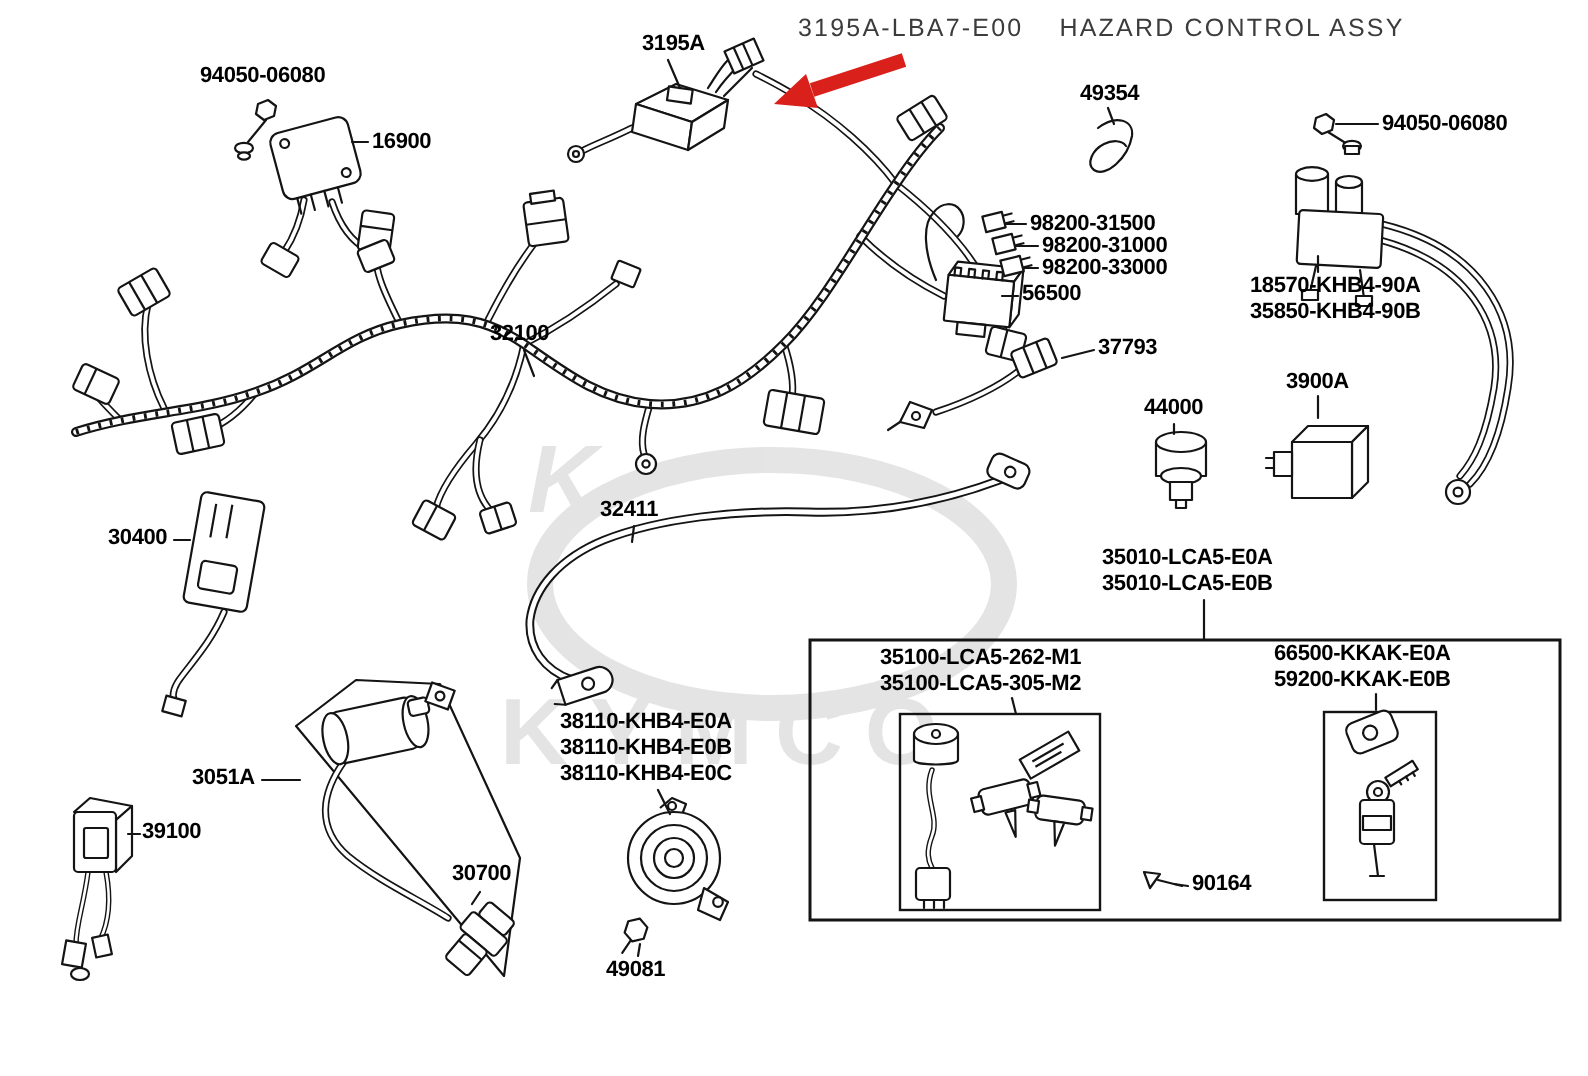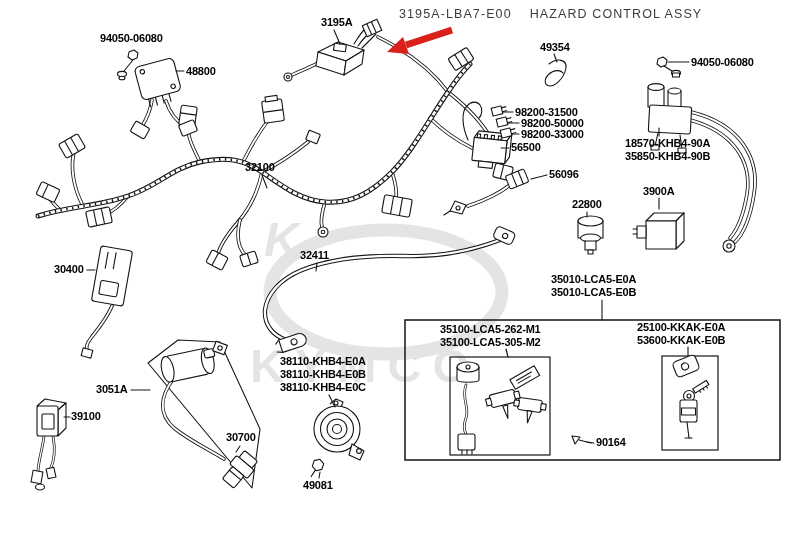--- a/index.html
+++ b/index.html
@@ -442,42 +442,42 @@
     <path d="M64,417 L70,417"></path>
     <path d="M240,446 L236,452"></path>
   </g>
 </svg>
 
   <div id="hdr">
     <span>3195A-LBA7-E00</span><span class="gap"></span><span>HAZARD CONTROL ASSY</span>
   </div>
 
   <div class="pl" style="left:100px;top:33px">94050-06080</div>
-  <div class="pl" style="left:186px;top:66px">48800</div>
+  <div class="pl" style="left:186px;top:66px">16900</div>
   <div class="pl" style="left:321px;top:17px">3195A</div>
   <div class="pl" style="left:540px;top:42px">49354</div>
   <div class="pl" style="left:691px;top:57px">94050-06080</div>
   <div class="pl" style="left:515px;top:107px">98200-31500</div>
-  <div class="pl" style="left:521px;top:118px">98200-50000</div>
+  <div class="pl" style="left:521px;top:118px">98200-31000</div>
   <div class="pl" style="left:521px;top:129px">98200-33000</div>
   <div class="pl" style="left:511px;top:142px">56500</div>
   <div class="pl" style="left:245px;top:162px">32100</div>
-  <div class="pl" style="left:549px;top:169px">56096</div>
+  <div class="pl" style="left:549px;top:169px">37793</div>
   <div class="pl" style="left:625px;top:138px">18570-KHB4-90A</div>
   <div class="pl" style="left:625px;top:151px">35850-KHB4-90B</div>
-  <div class="pl" style="left:572px;top:199px">22800</div>
+  <div class="pl" style="left:572px;top:199px">44000</div>
   <div class="pl" style="left:643px;top:186px">3900A</div>
   <div class="pl" style="left:54px;top:264px">30400</div>
   <div class="pl" style="left:300px;top:250px">32411</div>
   <div class="pl" style="left:551px;top:274px">35010-LCA5-E0A</div>
   <div class="pl" style="left:551px;top:287px">35010-LCA5-E0B</div>
   <div class="pl" style="left:440px;top:324px">35100-LCA5-262-M1</div>
   <div class="pl" style="left:440px;top:337px">35100-LCA5-305-M2</div>
-  <div class="pl" style="left:637px;top:322px">25100-KKAK-E0A</div>
-  <div class="pl" style="left:637px;top:335px">53600-KKAK-E0B</div>
+  <div class="pl" style="left:637px;top:322px">66500-KKAK-E0A</div>
+  <div class="pl" style="left:637px;top:335px">59200-KKAK-E0B</div>
   <div class="pl" style="left:596px;top:437px">90164</div>
   <div class="pl" style="left:280px;top:356px">38110-KHB4-E0A</div>
   <div class="pl" style="left:280px;top:369px">38110-KHB4-E0B</div>
   <div class="pl" style="left:280px;top:382px">38110-KHB4-E0C</div>
   <div class="pl" style="left:303px;top:480px">49081</div>
   <div class="pl" style="left:96px;top:384px">3051A</div>
   <div class="pl" style="left:71px;top:411px">39100</div>
   <div class="pl" style="left:226px;top:432px">30700</div>
 
 </div>

